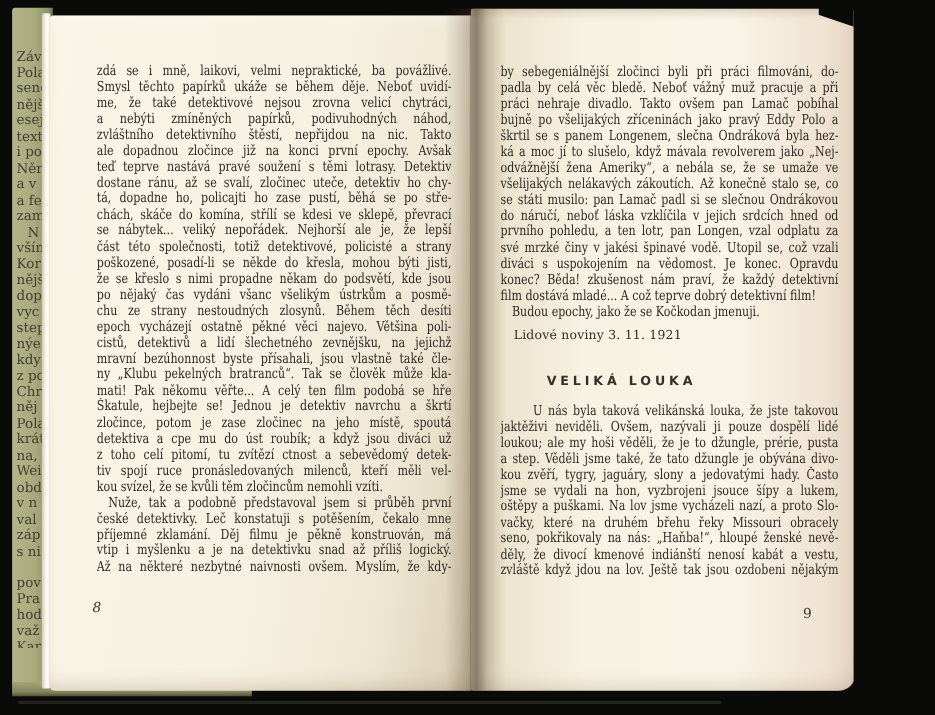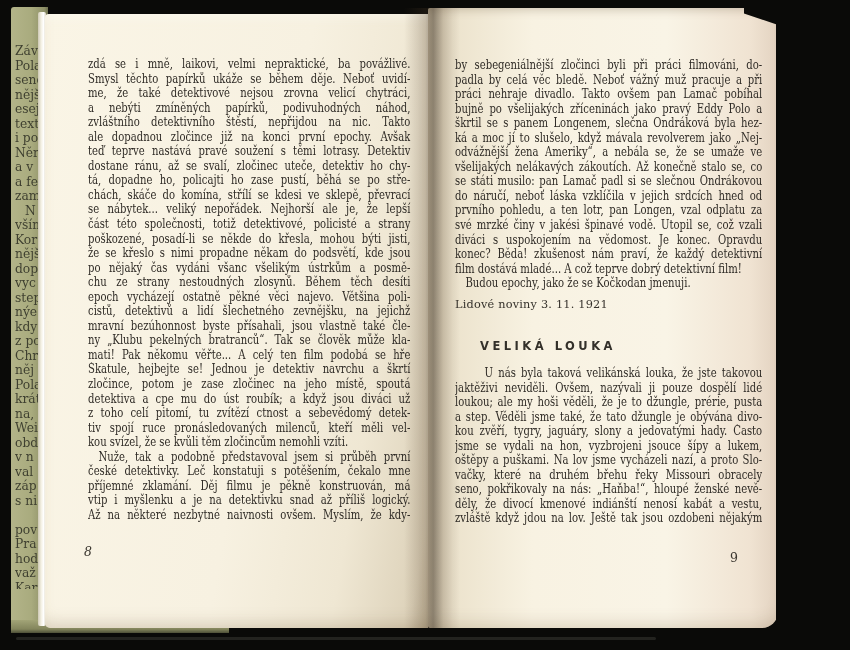--- a/index.html
+++ b/index.html
@@ -48,22 +48,22 @@
   .jtext > div{text-align:justify;text-align-last:justify;height:14.55px;overflow:hidden;}
   .jtext > div.end{text-align-last:left;}
   .jtext > div.ind{text-indent:13px;}
   .jtext > div.ind2{text-indent:37px;}
   .jtext > div.ind.end{text-align-last:left;}
 
   .lp-text{left:88px;top:57px;width:403px;}
   .rp-top{left:455px;top:58px;width:384px;}
   .rp-bottom{left:455px;top:366px;width:384px;}
 
-  .rp-source{left:455px;top:298px;font-size:11.3px;color:#35312b;letter-spacing:.2px;}
-  .rp-heading{left:480px;top:339px;font-family:"DejaVu Sans",sans-serif;font-weight:bold;
+  .rp-source{left:467px;top:298px;font-size:11.3px;color:#35312b;letter-spacing:.2px;}
+  .rp-heading{left:497px;top:339px;font-family:"DejaVu Sans",sans-serif;font-weight:bold;
     font-size:11.5px;letter-spacing:3.5px;color:#33302a;}
 
   .lp-num{left:84px;top:544px;font-size:12.5px;font-style:italic;color:#3a362f;}
   .rp-num{left:730px;top:550px;font-size:12.5px;color:#3a362f;}
 
   
   .top-notch{left:744px;top:0;width:98px;height:26px;background:#0a0a08;
     clip-path:polygon(0 0,100% 0,100% 100%,38% 100%,0 52%);}
 
   

